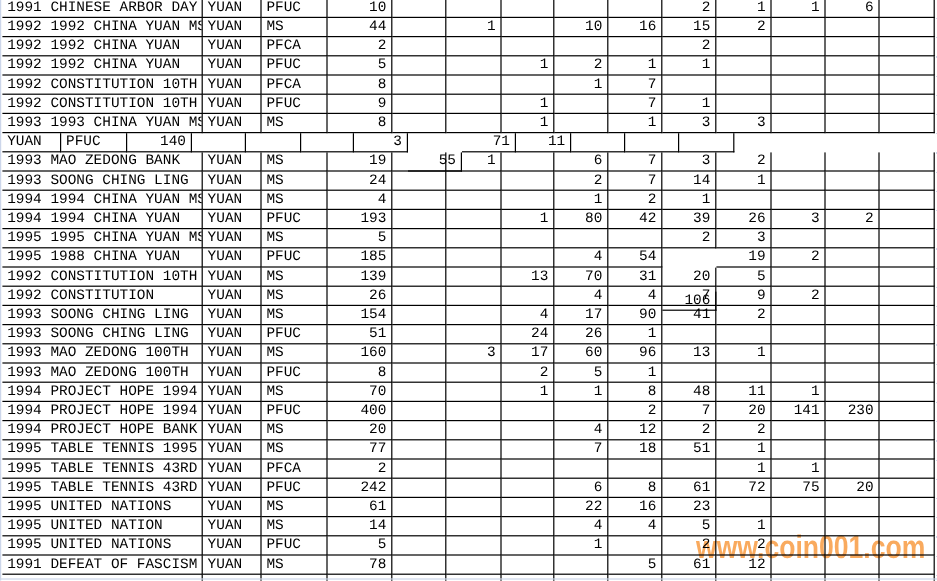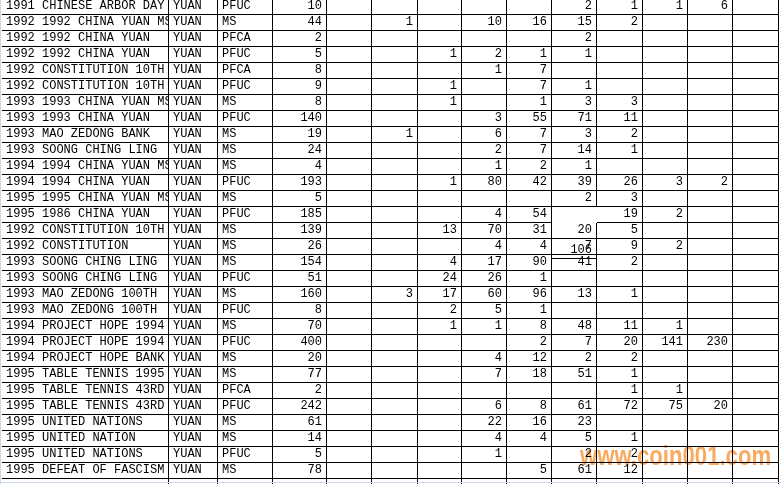--- a/index.html
+++ b/index.html
@@ -148,29 +148,28 @@
       <div class="cell num" style="width: 44px;">1</div>
       <div class="cell num" style="width: 45px;"></div>
       <div class="cell num" style="width: 45px;">1</div>
       <div class="cell num" style="width: 45px;">3</div>
       <div class="cell num" style="width: 46px;">3</div>
       <div class="cell num" style="width: 45px;"></div>
       <div class="cell num" style="width: 45px;"></div>
       <div class="cell num" style="width: 46px;"></div>
     </div>
     <div class="row">
-      <div class="cell text" style="width: 167px;">1993 1993 CHINA YUAN</div>
       <div class="cell text" style="width: 49px;">YUAN</div>
       <div class="cell text" style="width: 55px;">PFUC</div>
       <div class="cell num" style="width: 54px;">140</div>
       <div class="cell num" style="width: 45px;"></div>
       <div class="cell num" style="width: 46px;"></div>
       <div class="cell num" style="width: 44px;"></div>
       <div class="cell num" style="width: 45px;">3</div>
-      <div class="cell num" style="width: 45px;">55</div>
+      <div class="cell num" style="width: 45px; margin-top: 16px;">55</div>
       <div class="cell num" style="width: 45px;">71</div>
       <div class="cell num" style="width: 46px;">11</div>
       <div class="cell num" style="width: 45px;"></div>
       <div class="cell num" style="width: 45px;"></div>
       <div class="cell num" style="width: 46px;"></div>
     </div>
     <div class="row">
       <div class="cell text" style="width: 167px;">1993 MAO ZEDONG BANK</div>
       <div class="cell text" style="width: 49px;">YUAN</div>
       <div class="cell text" style="width: 55px;">MS</div>
@@ -244,21 +243,21 @@
       <div class="cell num" style="width: 44px;"></div>
       <div class="cell num" style="width: 45px;"></div>
       <div class="cell num" style="width: 45px;"></div>
       <div class="cell num" style="width: 45px;">2</div>
       <div class="cell num" style="width: 46px;">3</div>
       <div class="cell num" style="width: 45px;"></div>
       <div class="cell num" style="width: 45px;"></div>
       <div class="cell num" style="width: 46px;"></div>
     </div>
     <div class="row">
-      <div class="cell text" style="width: 167px;">1995 1986 CHINA YUAN</div>
+      <div class="cell text" style="width: 167px;">1995 1988 CHINA YUAN</div>
       <div class="cell text" style="width: 49px;">YUAN</div>
       <div class="cell text" style="width: 55px;">PFUC</div>
       <div class="cell num" style="width: 54px;">185</div>
       <div class="cell num" style="width: 45px;"></div>
       <div class="cell num" style="width: 46px;"></div>
       <div class="cell num" style="width: 44px;"></div>
       <div class="cell num" style="width: 45px;">4</div>
       <div class="cell num" style="width: 45px;">54</div>
       <div class="cell num" style="width: 45px; margin-top: 36px;">106</div>
       <div class="cell num" style="width: 46px;">19</div>
@@ -500,21 +499,21 @@
       <div class="cell num" style="width: 44px;"></div>
       <div class="cell num" style="width: 45px;">1</div>
       <div class="cell num" style="width: 45px;"></div>
       <div class="cell num" style="width: 45px;">2</div>
       <div class="cell num" style="width: 46px;">2</div>
       <div class="cell num" style="width: 45px;"></div>
       <div class="cell num" style="width: 45px;"></div>
       <div class="cell num" style="width: 46px;"></div>
     </div>
     <div class="row">
-      <div class="cell text" style="width: 167px;">1995 DEFEAT OF FASCISM</div>
+      <div class="cell text" style="width: 167px;">1991 DEFEAT OF FASCISM</div>
       <div class="cell text" style="width: 49px;">YUAN</div>
       <div class="cell text" style="width: 55px;">MS</div>
       <div class="cell num" style="width: 54px;">78</div>
       <div class="cell num" style="width: 45px;"></div>
       <div class="cell num" style="width: 46px;"></div>
       <div class="cell num" style="width: 44px;"></div>
       <div class="cell num" style="width: 45px;"></div>
       <div class="cell num" style="width: 45px;">5</div>
       <div class="cell num" style="width: 45px;">61</div>
       <div class="cell num" style="width: 46px;">12</div>

